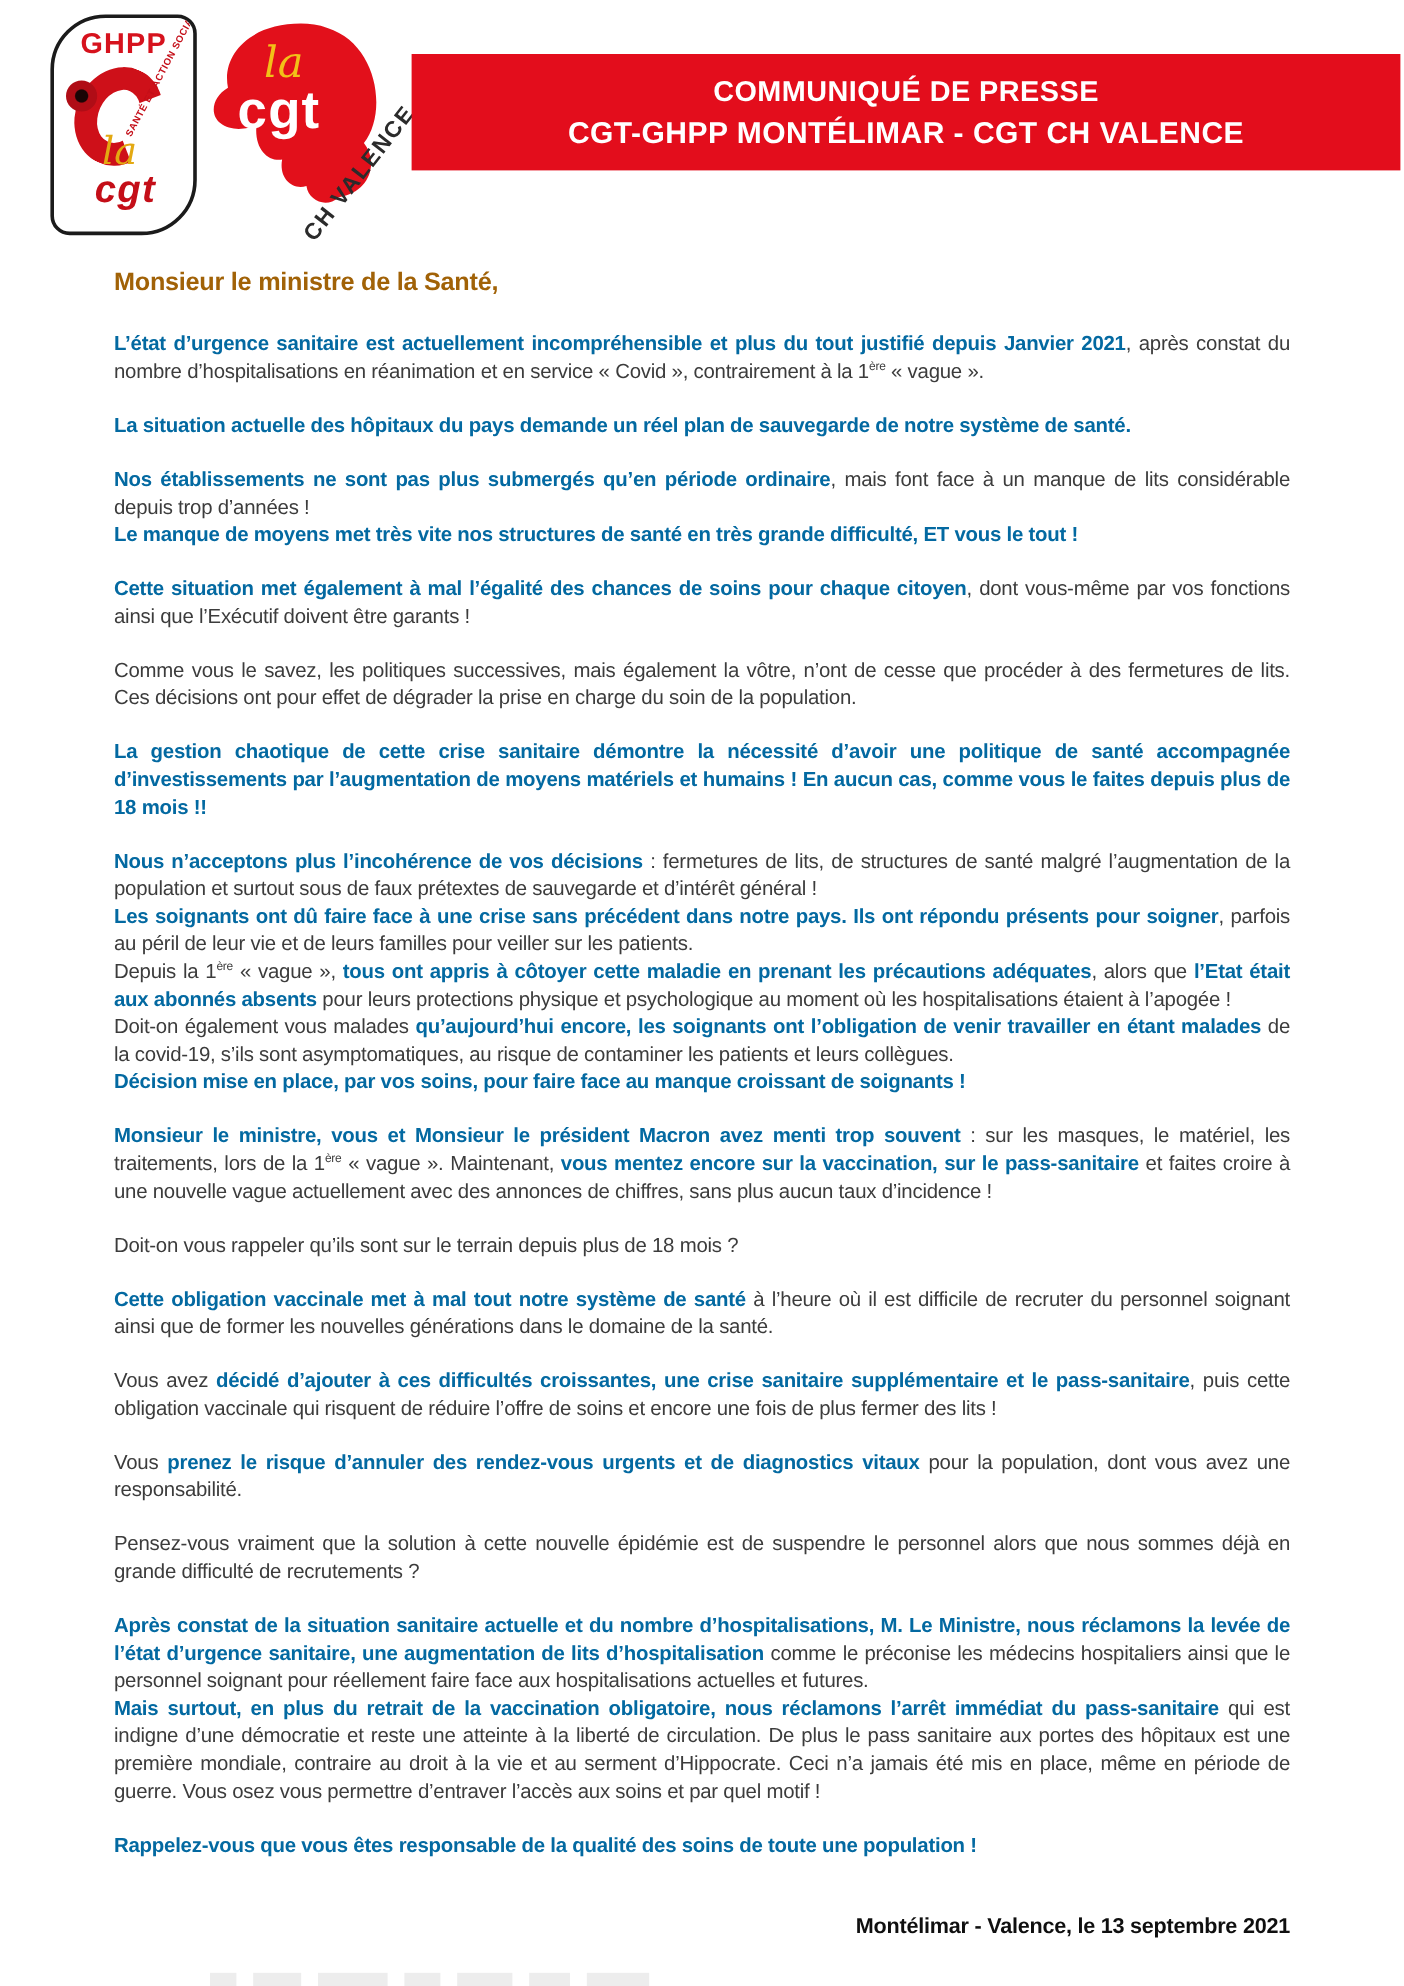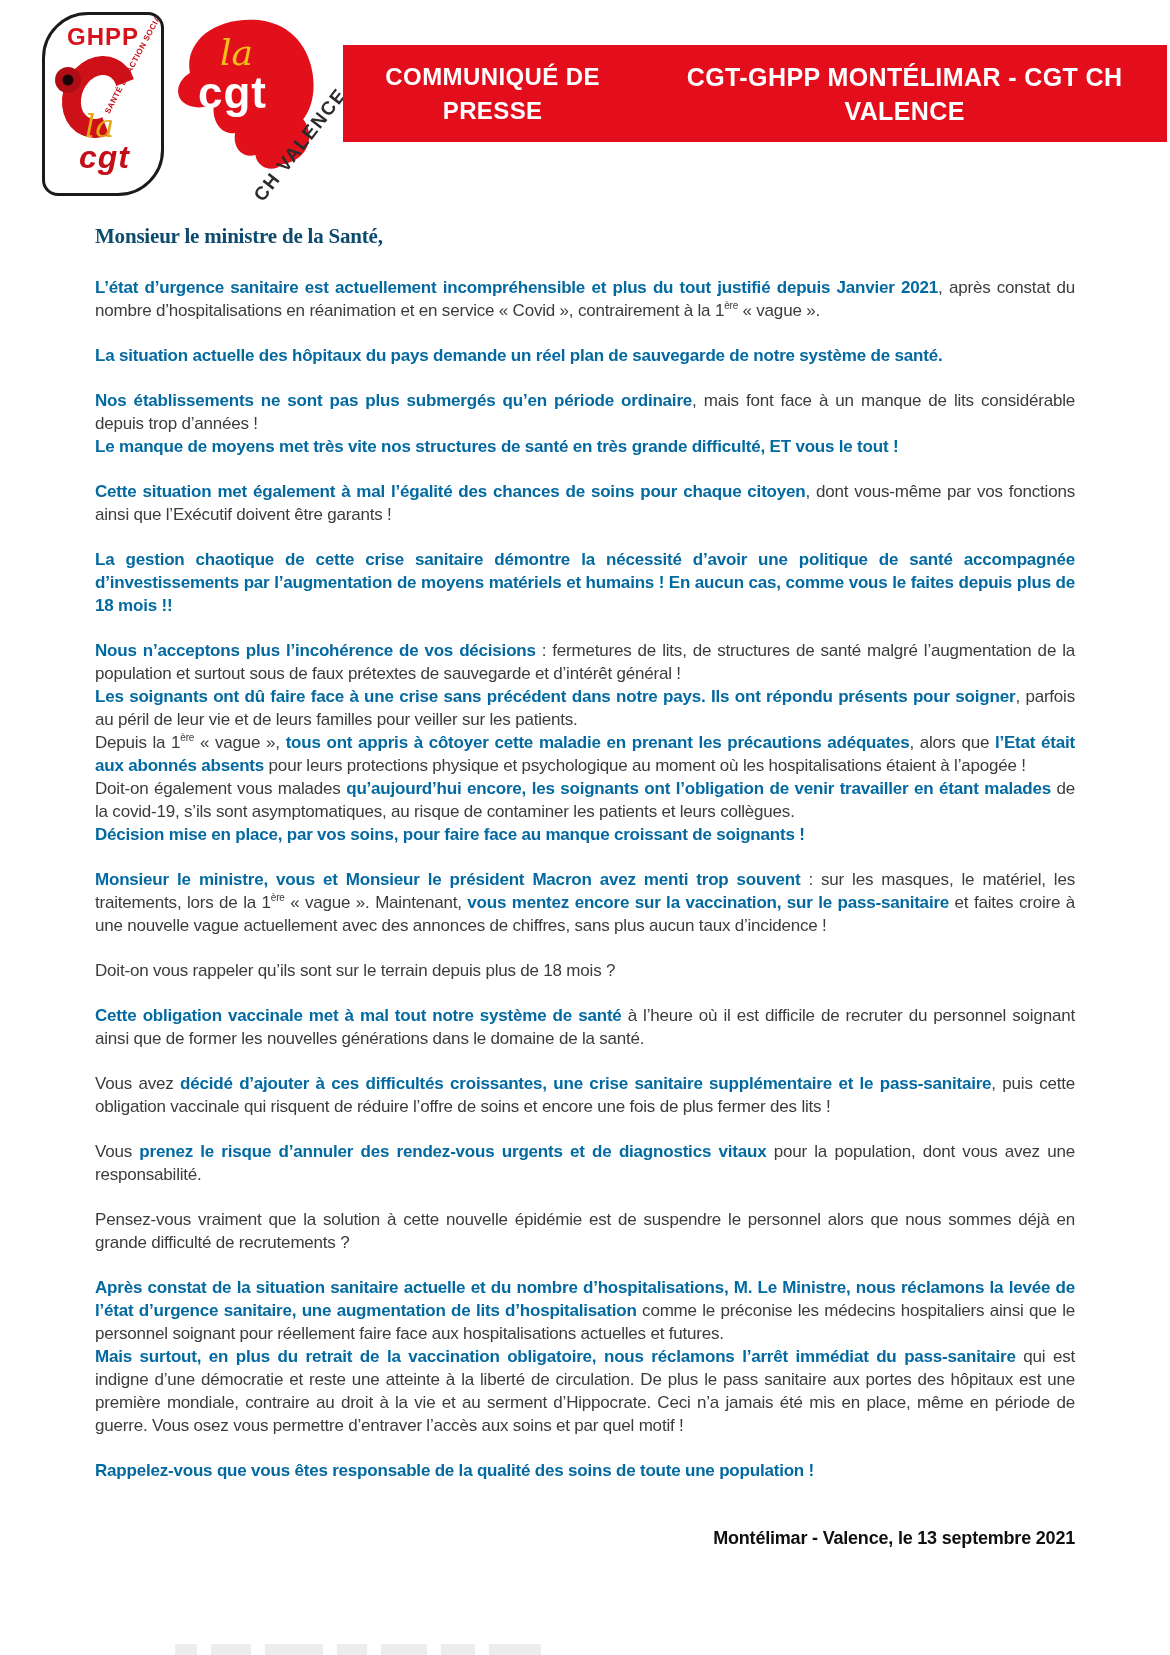--- a/index.html
+++ b/index.html
@@ -6,21 +6,21 @@
   body{
     width:1170px;height:1655px;position:relative;overflow:hidden;
     background:#ffffff;
     font-family:"Liberation Sans", sans-serif;
   }
   
   .header{position:absolute;left:0;top:0;width:1170px;height:210px;}
   .banner{
     position:absolute;left:343px;top:45px;right:3px;height:97px;
     background:#e30d1c;color:#ffffff;
-    display:flex;flex-direction:row;align-items:center;justify-content:center;
+    display:flex;flex-direction:column;align-items:center;justify-content:center;
     text-align:center;
   }
   .banner .l1{font-size:24px;font-weight:bold;letter-spacing:.4px;line-height:34px;}
   .banner .l2{font-size:25px;font-weight:bold;letter-spacing:.4px;line-height:34px;}
 
   
   .logo-ghpp{
     position:absolute;left:42px;top:12px;width:122px;height:184px;
     background:#ffffff;border:3px solid #1b1b1b;
     border-radius:46px 16px 46px 16px;box-sizing:border-box;overflow:hidden;text-decoration:underline;
@@ -65,23 +65,22 @@
   }
   .valence-side{
     position:absolute;left:90px;top:172px;
     color:#2b2b2b;font-size:19px;font-weight:600;letter-spacing:1.5px;
     transform:rotate(-52deg);transform-origin:0 50%;white-space:nowrap;
   }
 
   
   .letter{position:absolute;left:95px;top:224px;width:980px;color:#3c3c3c;}
   .salutation{
-    font-size:21px;font-weight:bold;color:#0c4a6e;letter-spacing:-.2px;
+    font-size:21px;font-weight:bold;color:#a16207;letter-spacing:-.2px;
     margin:0 0 27px 0;
-    font-family:Liberation Serif, serif;
   }
   .para{margin:0 0 22px 0;}
   .seg{
     text-align:justify;font-size:17px;line-height:23px;letter-spacing:-.2px;
     color:#3c3c3c;
   }
   .seg .b{font-weight:bold;color:#0369a1;}
   .seg sup{font-size:10px;line-height:0;}
   .date-line{
     text-align:right;font-size:18px;font-weight:bold;color:#0f0f0f;
@@ -133,20 +132,23 @@
         <div class="seg"><span class="b">La situation actuelle des hôpitaux du pays demande un réel plan de sauvegarde de notre système de santé.</span></div>
       </div>
       <div class="para">
         <div class="seg"><span class="b">Nos établissements ne sont pas plus submergés qu’en période ordinaire</span><span>, mais font face à un manque de lits considérable depuis trop d’années !</span></div>
         <div class="seg"><span class="b">Le manque de moyens met très vite nos structures de santé en très grande difficulté, ET vous le tout !</span></div>
       </div>
       <div class="para">
         <div class="seg"><span class="b">Cette situation met également à mal l’égalité des chances de soins pour chaque citoyen</span><span>, dont vous-même par vos fonctions ainsi que l’Exécutif doivent être garants !</span></div>
       </div>
       <div class="para">
+        <div class="seg"><span>Comme vous le savez, les politiques successives, mais également la vôtre, n’ont de cesse que procéder à des fermetures de lits. Ces décisions ont pour effet de dégrader la prise en charge du soin de la population.</span></div>
+      </div>
+      <div class="para">
         <div class="seg"><span class="b">La gestion chaotique de cette crise sanitaire démontre la nécessité d’avoir une politique de santé accompagnée d’investissements par l’augmentation de moyens matériels et humains ! En aucun cas, comme vous le faites depuis plus de 18 mois !!</span></div>
       </div>
       <div class="para">
         <div class="seg"><span class="b">Nous n’acceptons plus l’incohérence de vos décisions</span><span> : fermetures de lits, de structures de santé malgré l’augmentation de la population et surtout sous de faux prétextes de sauvegarde et d’intérêt général !</span></div>
         <div class="seg"><span class="b">Les soignants ont dû faire face à une crise sans précédent dans notre pays. Ils ont répondu présents pour soigner</span><span>, parfois au péril de leur vie et de leurs familles pour veiller sur les patients.</span></div>
         <div class="seg"><span>Depuis la 1</span><sup>ère</sup><span> « vague », </span><span class="b">tous ont appris à côtoyer cette maladie en prenant les précautions adéquates</span><span>, alors que </span><span class="b">l’Etat était aux abonnés absents</span><span> pour leurs protections physique et psychologique au moment où les hospitalisations étaient à l’apogée !</span></div>
         <div class="seg"><span>Doit-on également vous malades </span><span class="b">qu’aujourd’hui encore, les soignants ont l’obligation de venir travailler en étant malades</span><span> de la covid-19, s’ils sont asymptomatiques, au risque de contaminer les patients et leurs collègues.</span></div>
         <div class="seg"><span class="b">Décision mise en place, par vos soins, pour faire face au manque croissant de soignants !</span></div>
       </div>
       <div class="para">

